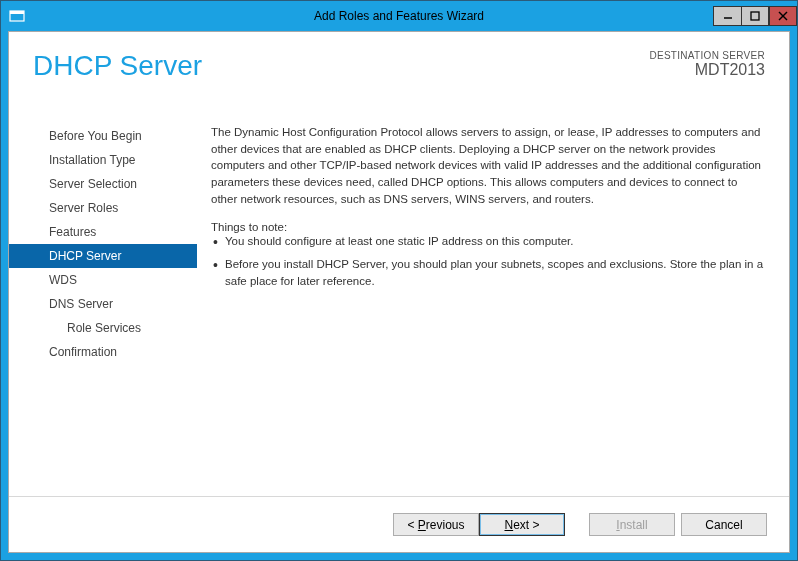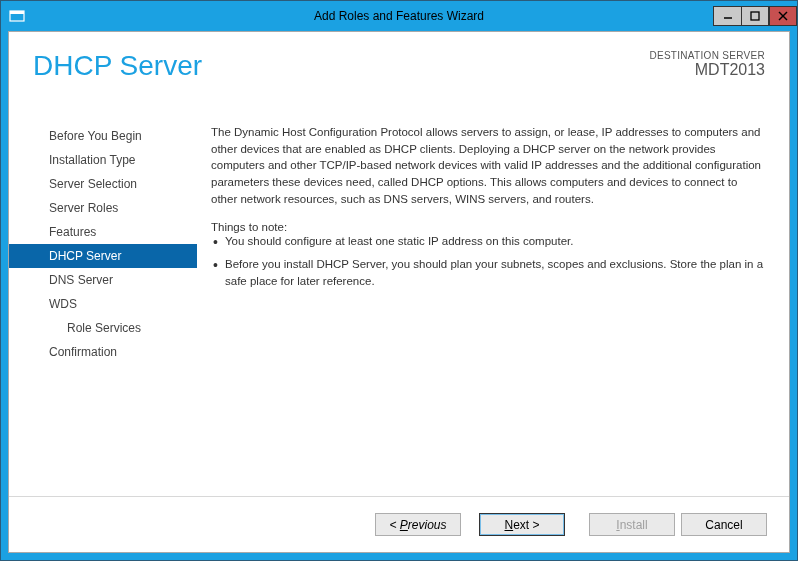--- a/index.html
+++ b/index.html
@@ -32,21 +32,21 @@
     .subhead { font-size: 11.5px; color: #333; }
     .bullets { list-style: none; }
     .bullets li { font-size: 11.5px; color: #333; line-height: 1.45; padding-left: 14px; position: relative; margin-bottom: 6px; }
     .bullets li::before { content: "•"; position: absolute; left: 2px; top: -1px; font-size: 14px; }
     .footer { position: absolute; bottom: 0; left: 0; right: 0; height: 56px; border-top: 1px solid #d8d8d8; display: flex; align-items: center; justify-content: flex-end; padding-right: 22px; gap: 6px; background:#fff;}
     .btn { min-width: 86px; height: 23px; font-size: 12px; background: #eaeaea; border: 1px solid #adadad; cursor: pointer; padding: 0 10px; }
     .btn.default { outline: 1px solid #333; outline-offset: -1px; border: 1px solid #333; box-shadow: inset 0 0 0 1px #78bde8; }
     .btn:disabled { color: #a0a0a0; cursor: default; }
     .btn .ul { text-decoration: underline; }
     .pair { display:flex; gap:0; }
-    .pair .btn:first-child { margin-right: 18px; font-style: italic; }
+    .pair .btn:first-child { margin-right: 0; }
     .spacer { width: 12px; }
   </style>
 </head>
 <body>
 
 <div class="window">
   <div class="titlebar">
     <span class="titlebar-icon">
       <svg viewBox="0 0 16 16">
           <rect x="1" y="3" width="14" height="10" fill="none" stroke="#fff" stroke-width="1.2"></rect>
@@ -84,22 +84,22 @@
     </div>
 
     <div class="body">
       <div class="sidebar" id="sidebar">
           <div class="sidebar-item">Before You Begin</div>
           <div class="sidebar-item">Installation Type</div>
           <div class="sidebar-item">Server Selection</div>
           <div class="sidebar-item">Server Roles</div>
           <div class="sidebar-item">Features</div>
           <div class="sidebar-item selected">DHCP Server</div>
+          <div class="sidebar-item">WDS</div>
           <div class="sidebar-item">DNS Server</div>
-          <div class="sidebar-item">WDS</div>
           <div class="sidebar-item indent">Role Services</div>
           <div class="sidebar-item">Confirmation</div>
         </div>
       <div class="content">
         <p class="para">The Dynamic Host Configuration Protocol allows servers to assign, or lease, IP addresses to computers and other devices that are enabled as DHCP clients. Deploying a DHCP server on the network provides computers and other TCP/IP-based network devices with valid IP addresses and the additional configuration parameters these devices need, called DHCP options. This allows computers and devices to connect to other network resources, such as DNS servers, WINS servers, and routers.</p>
         <p class="subhead">Things to note:</p>
         <ul class="bullets" id="bullets">
             <li>You should configure at least one static IP address on this computer.</li>
             <li>Before you install DHCP Server, you should plan your subnets, scopes and exclusions. Store the plan in a safe place for later reference.</li>
           </ul>

